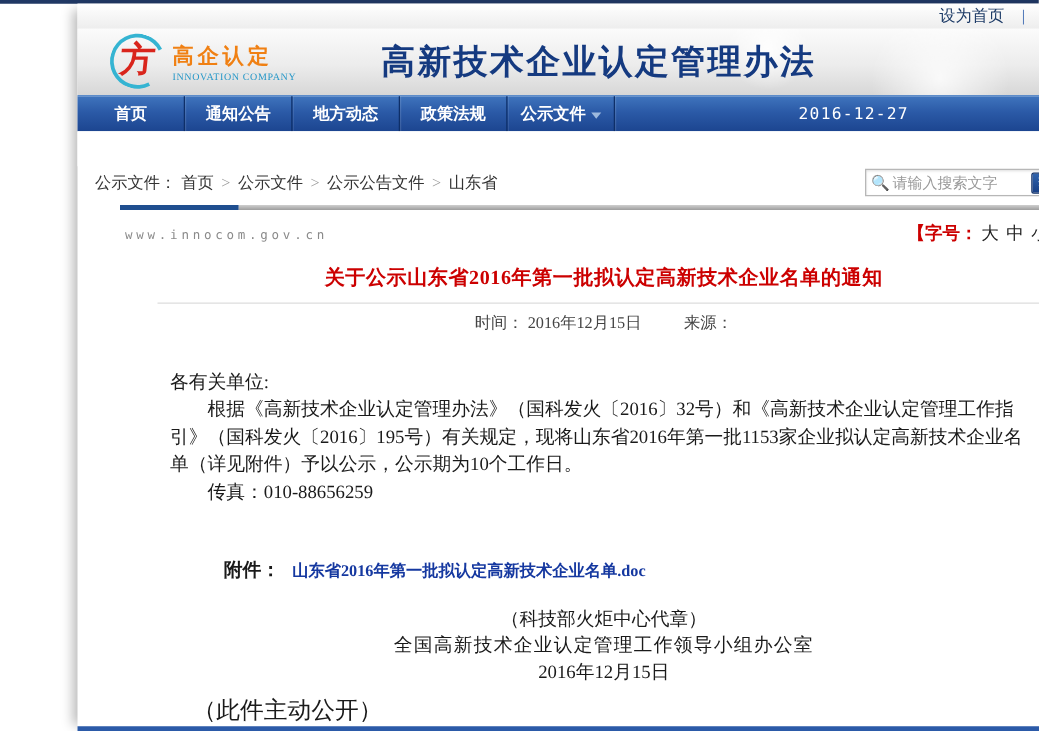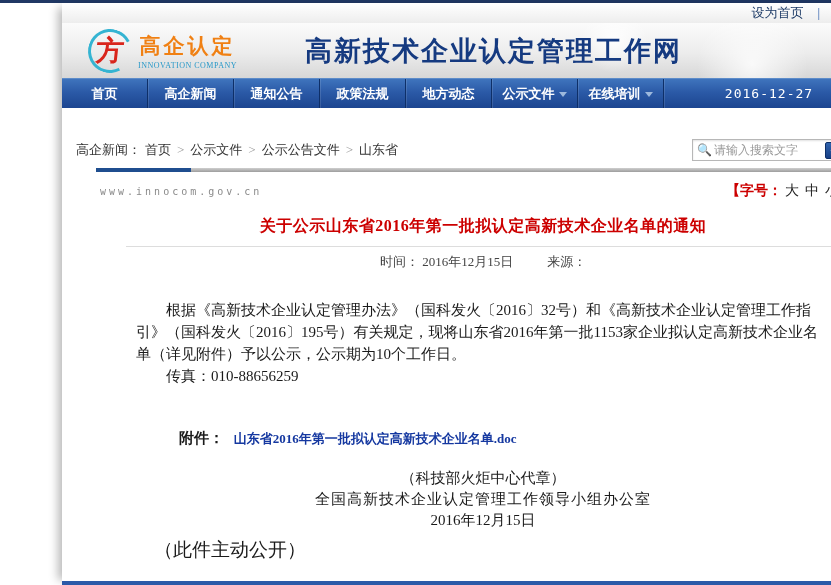--- a/index.html
+++ b/index.html
@@ -26,22 +26,22 @@
       radial-gradient(circle at 85% 75%, rgba(255,255,255,0.8) 0, rgba(255,255,255,0) 8%),
       linear-gradient(#fbfbfb 0%, #ececec 55%, #d7d7d7 100%);
     display:flex; align-items:center; }
   .logo { display:flex; align-items:center; margin-left:26px; }
   .logo-ring { width:44px; height:44px; border-radius:50%;
     border:3px solid #35b4d2; border-right-color:transparent; transform:rotate(18deg);
     display:flex; align-items:center; justify-content:center; }
   .logo-glyph { color:#d9251c; font-size:28px; font-weight:bold; transform:rotate(-18deg) skewX(-6deg);
     font-family:"Liberation Serif","DejaVu Serif",serif; line-height:1; }
   .logo-textcol { margin-left:6px; }
-  .logo-cn { color:#f08013; font-size:21px; font-weight:bold; letter-spacing:3px;
-    font-family:"Liberation Serif","DejaVu Serif",serif;text-align:center; }
+  .logo-cn { color:#f08013; font-size:17px; font-weight:bold; letter-spacing:3px;
+    font-family:"Liberation Serif","DejaVu Serif",serif; }
   .logo-en { color:#2798c8; font-size:8px; letter-spacing:0.5px; margin-top:1px;
     font-family:"Liberation Serif","DejaVu Serif",serif; }
   .site-title { margin-left:68px; color:#153a80; font-size:27px; font-weight:bold;
     letter-spacing:2px; font-family:"Liberation Serif","DejaVu Serif",serif; }
 
   
   .nav { height:30px; display:flex; align-items:stretch;
     background:linear-gradient(#3f74bd 0%, #2b5aa7 45%, #1c4590 100%);
     border-top:1px solid #5d8cc9; }
   .nav-item { display:flex; align-items:center; justify-content:center;
@@ -125,55 +125,48 @@
   <div class="header">
     <div class="logo">
       <div class="logo-ring">
         <span class="logo-glyph">方</span>
       </div>
       <div class="logo-textcol">
         <div class="logo-cn">高企认定</div>
         <div class="logo-en">INNOVATION COMPANY</div>
       </div>
     </div>
-    <div class="site-title">高新技术企业认定管理工作网</div>
+    <div class="site-title">高新技术企业认定管理办法</div>
   </div>
 
   <div class="nav">
     <div class="nav-item">
       <span>首页</span>
     </div>
     <div class="nav-item">
-      <span>高企新闻</span>
-    </div>
-    <div class="nav-item">
       <span>通知公告</span>
     </div>
     <div class="nav-item">
+      <span>地方动态</span>
+    </div>
+    <div class="nav-item">
       <span>政策法规</span>
-    </div>
-    <div class="nav-item">
-      <span>地方动态</span>
     </div>
     <div class="nav-item">
       <span>公示文件</span>
       <span class="arrow"></span>
     </div>
-    <div class="nav-item">
-      <span>在线培训</span>
-      <span class="arrow"></span>
-    </div>
     <div class="nav-date">2016-12-27</div>
   </div>
 
   <div class="gap1"></div>
 
   <div class="crumbrow">
     <div class="crumbs">
-      <span class="crumb-label">高企新闻：</span>
+      <span class="crumb-label">公示文件：</span>
       <a>首页</a>
       <span class="csep">&gt;</span>
       <a>公示文件</a>
       <span class="csep">&gt;</span>
       <a>公示公告文件</a>
       <span class="csep">&gt;</span>
       <a>山东省</a>
     </div>
     <div class="searchbox">
       <span class="search-icon">🔍</span>
@@ -192,20 +185,21 @@
       <span class="site-url">www.innocom.gov.cn</span>
       <span class="fontsize"><span>【字号：</span><a>大</a><a>中</a><a>小</a><span>】</span></span>
     </div>
 
     <div class="art-title">关于公示山东省2016年第一批拟认定高新技术企业名单的通知</div>
     <div class="divider"></div>
 
     <div class="meta"><span>时间：</span>&nbsp;<span>2016年12月15日</span><span class="sp"></span><span>来源：</span></div>
 
     <div class="bodytext">
+      <div>各有关单位:</div>
       <div class="para-indent">根据《高新技术企业认定管理办法》（国科发火〔2016〕32号）和《高新技术企业认定管理工作指引》（国科发火〔2016〕195号）有关规定，现将山东省2016年第一批1153家企业拟认定高新技术企业名单（详见附件）予以公示，公示期为10个工作日。</div>
       <div class="fax">传真：010-88656259</div>
     </div>
 
     <div class="attach">
       <span class="attach-label">附件：</span>
       <a class="attach-link">山东省2016年第一批拟认定高新技术企业名单.doc</a>
     </div>
 
     <div class="signature">

